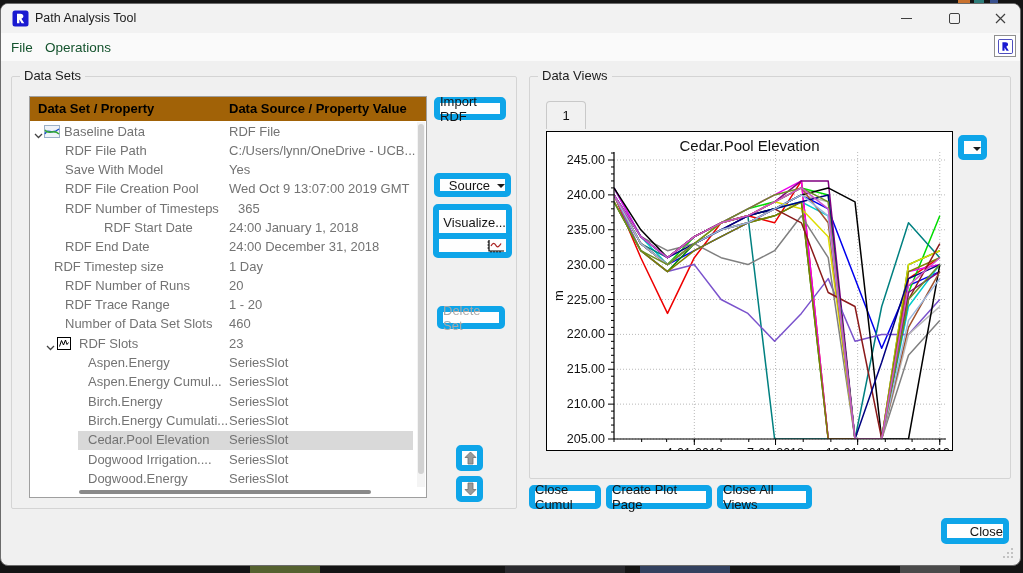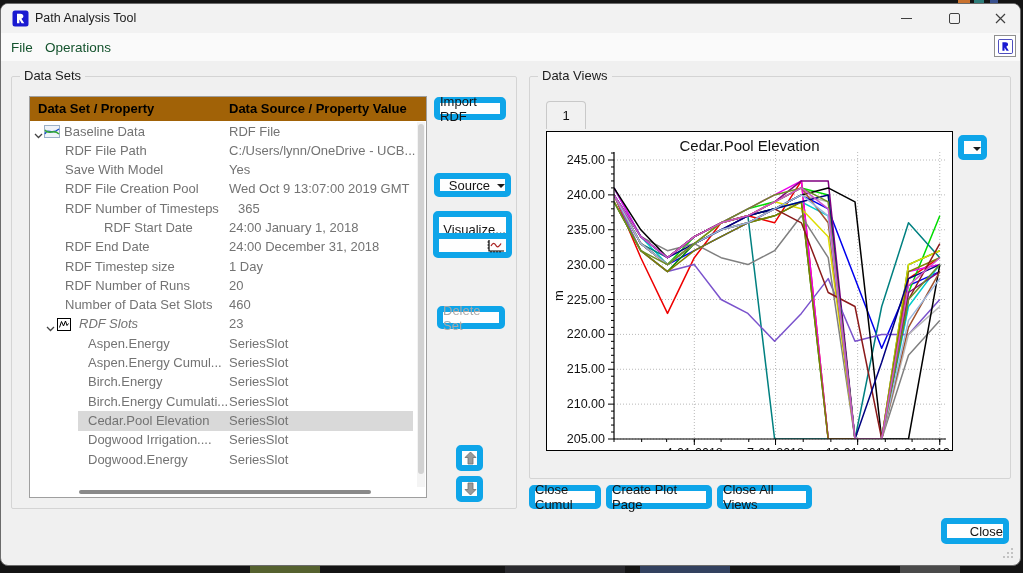--- a/index.html
+++ b/index.html
@@ -128,40 +128,44 @@
         </div>
         <div class="trow">
           <span class="cell" style="left: 35px; margin-left: 39px;">RDF Start Date</span>
           <span class="cell" style="left: 199px;">24:00 January 1, 2018</span>
         </div>
         <div class="trow">
           <span class="cell" style="left: 35px;">RDF End Date</span>
           <span class="cell" style="left: 199px;">24:00 December 31, 2018</span>
         </div>
         <div class="trow">
-          <span class="cell" style="left: 35px;">RDF Timestep size</span>
+          <span class="cell" style="left: 24px;">RDF Timestep size</span>
           <span class="cell" style="left: 199px;">1 Day</span>
         </div>
         <div class="trow">
           <span class="cell" style="left: 35px;">RDF Number of Runs</span>
           <span class="cell" style="left: 199px;">20</span>
+        </div>
+        <div class="trow">
+          <span class="cell" style="left: 35px;">RDF Trace Range</span>
+          <span class="cell" style="left: 199px;">1 - 20</span>
         </div>
         <div class="trow">
           <span class="cell" style="left: 35px;">Number of Data Set Slots</span>
           <span class="cell" style="left: 199px;">460</span>
         </div>
         <div class="trow">
           <span class="cell" style="left: 16px; top: 5px;"><svg width="9" height="6" viewBox="0 0 9 6" style="display:inline">
               <path d="M1 1 L4.5 4.5 L8 1" stroke="#444" stroke-width="1.3" fill="none"></path>
             </svg></span>
           <span class="cell" style="left: 27px; top: 3px;"><svg width="14" height="13" viewBox="0 0 14 13" style="display:inline">
               <rect x="0.5" y="0.5" width="13" height="12" fill="#fff" stroke="#000"></rect>
               <path d="M2.5 9.5 L4.5 3.5 L6.5 8 L8.5 3 L10 7.5 L11.5 5.5" stroke="#000" fill="none" stroke-width="1"></path>
             </svg></span>
-          <span class="cell" style="left: 49px; font-style: italic;">RDF Slots</span>
+          <span class="cell" style="left: 49px;">RDF Slots</span>
           <span class="cell" style="left: 199px;">23</span>
         </div>
         <div class="trow">
           <span class="cell" style="left: 58px;">Aspen.Energy</span>
           <span class="cell" style="left: 199px;">SeriesSlot</span>
         </div>
         <div class="trow">
           <span class="cell" style="left: 58px;">Aspen.Energy Cumul...</span>
           <span class="cell" style="left: 199px;">SeriesSlot</span>
         </div>
@@ -194,21 +198,21 @@
       </div>
   </div>
 
   <div class="btn" style="left:433px;top:93px;width:72px;height:23px">
     <span>Import RDF</span>
   </div>
   <div class="btn" style="left:433px;top:169px;width:77px;height:24px">
     <span>Source</span>
     <span class="caret-down"></span>
   </div>
-  <div class="btn" style="left:432px;top:207px;width:79px;height:37px">
+  <div class="btn" style="left:432px;top:200px;width:79px;height:37px">
     <span>Visualize...</span>
   </div>
   <div class="btn" style="left:432px;top:229px;width:79px;height:25px">
     <svg width="22" height="16" viewBox="0 0 22 16">
       <path d="M5 2 V13 H20" stroke="#000" stroke-width="1.2" fill="none"></path>
       <path d="M3.5 4 H5 M3.5 7 H5 M3.5 10 H5 M7 13 V14.5 M10 13 V14.5 M13 13 V14.5 M16 13 V14.5" stroke="#000" stroke-width="1" fill="none"></path>
       <path d="M7 8 C9 4.5 10.5 4.5 12 7.5 C13.2 9.8 15 9 17 5.5" stroke="#a22" stroke-width="1.3" fill="none"></path>
     </svg>
   </div>
   <div class="btn disabled" style="left:436px;top:302px;width:68px;height:23px">

